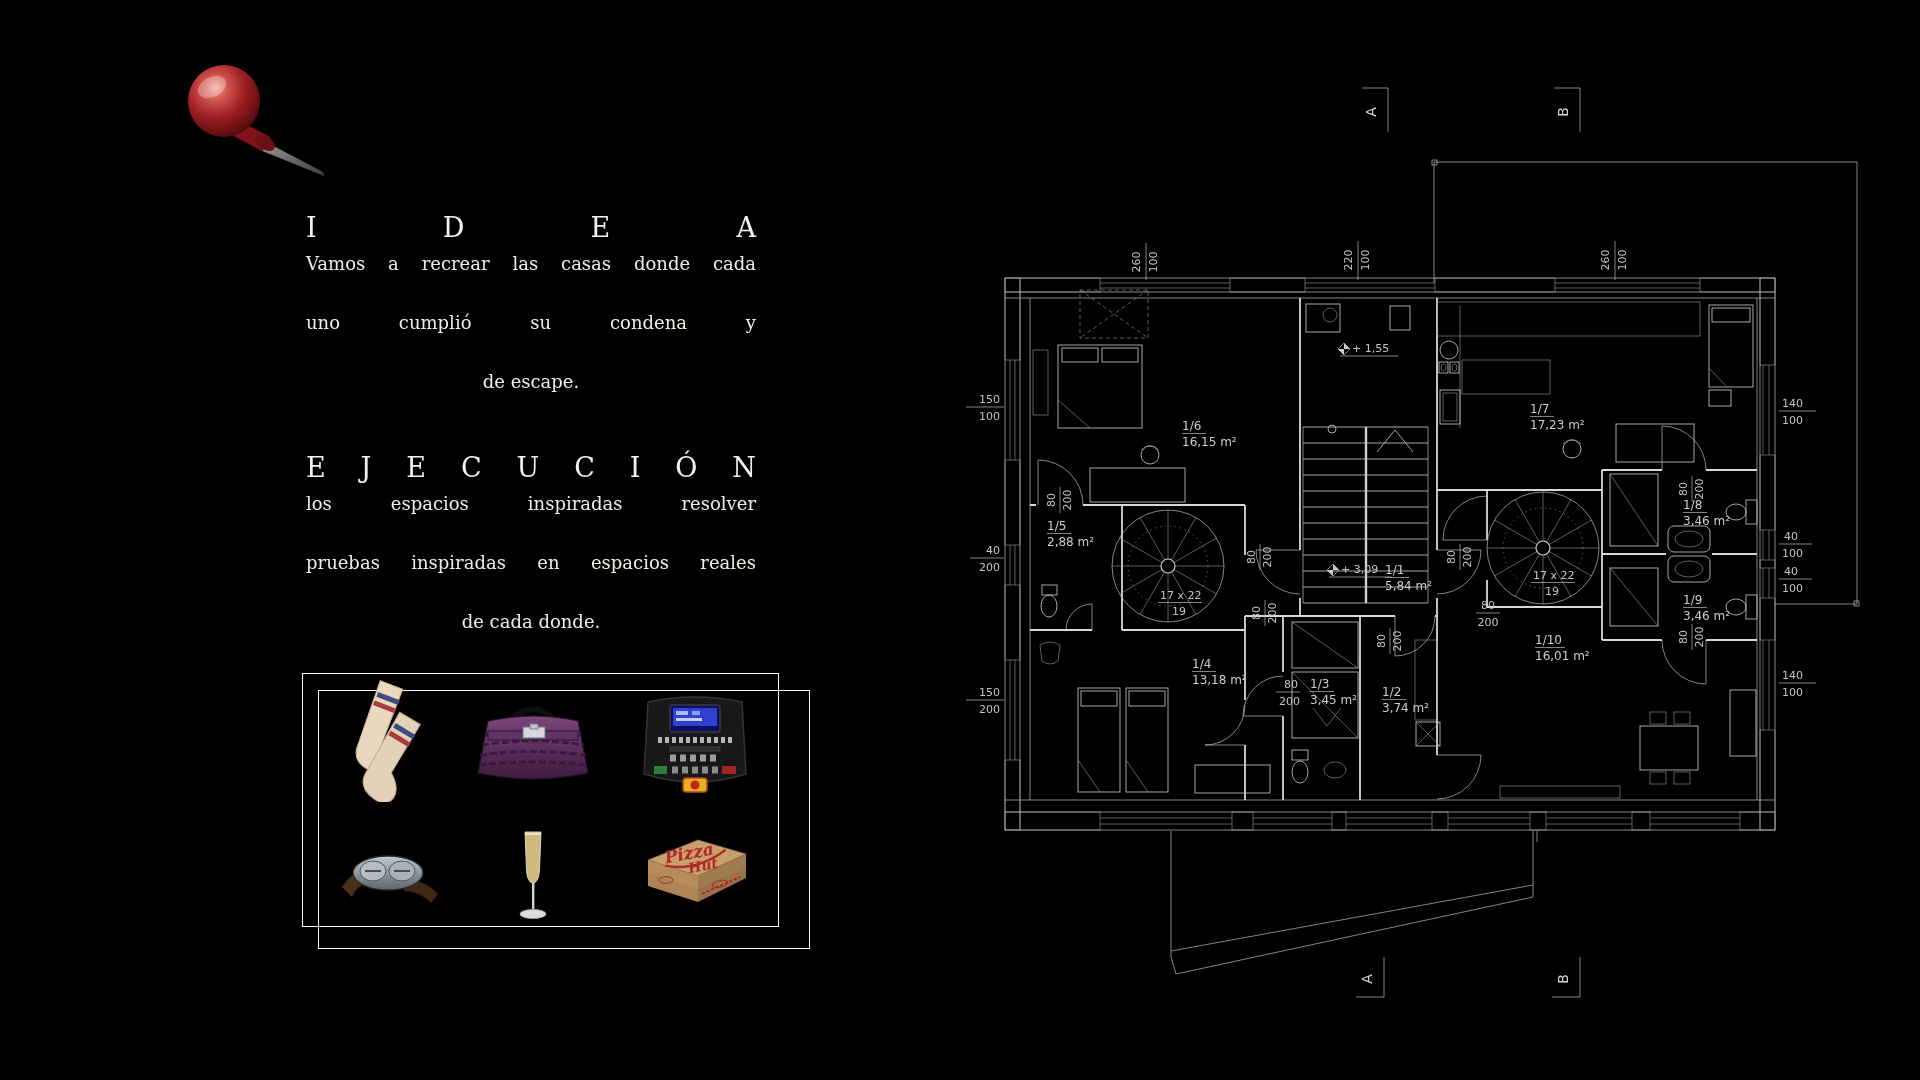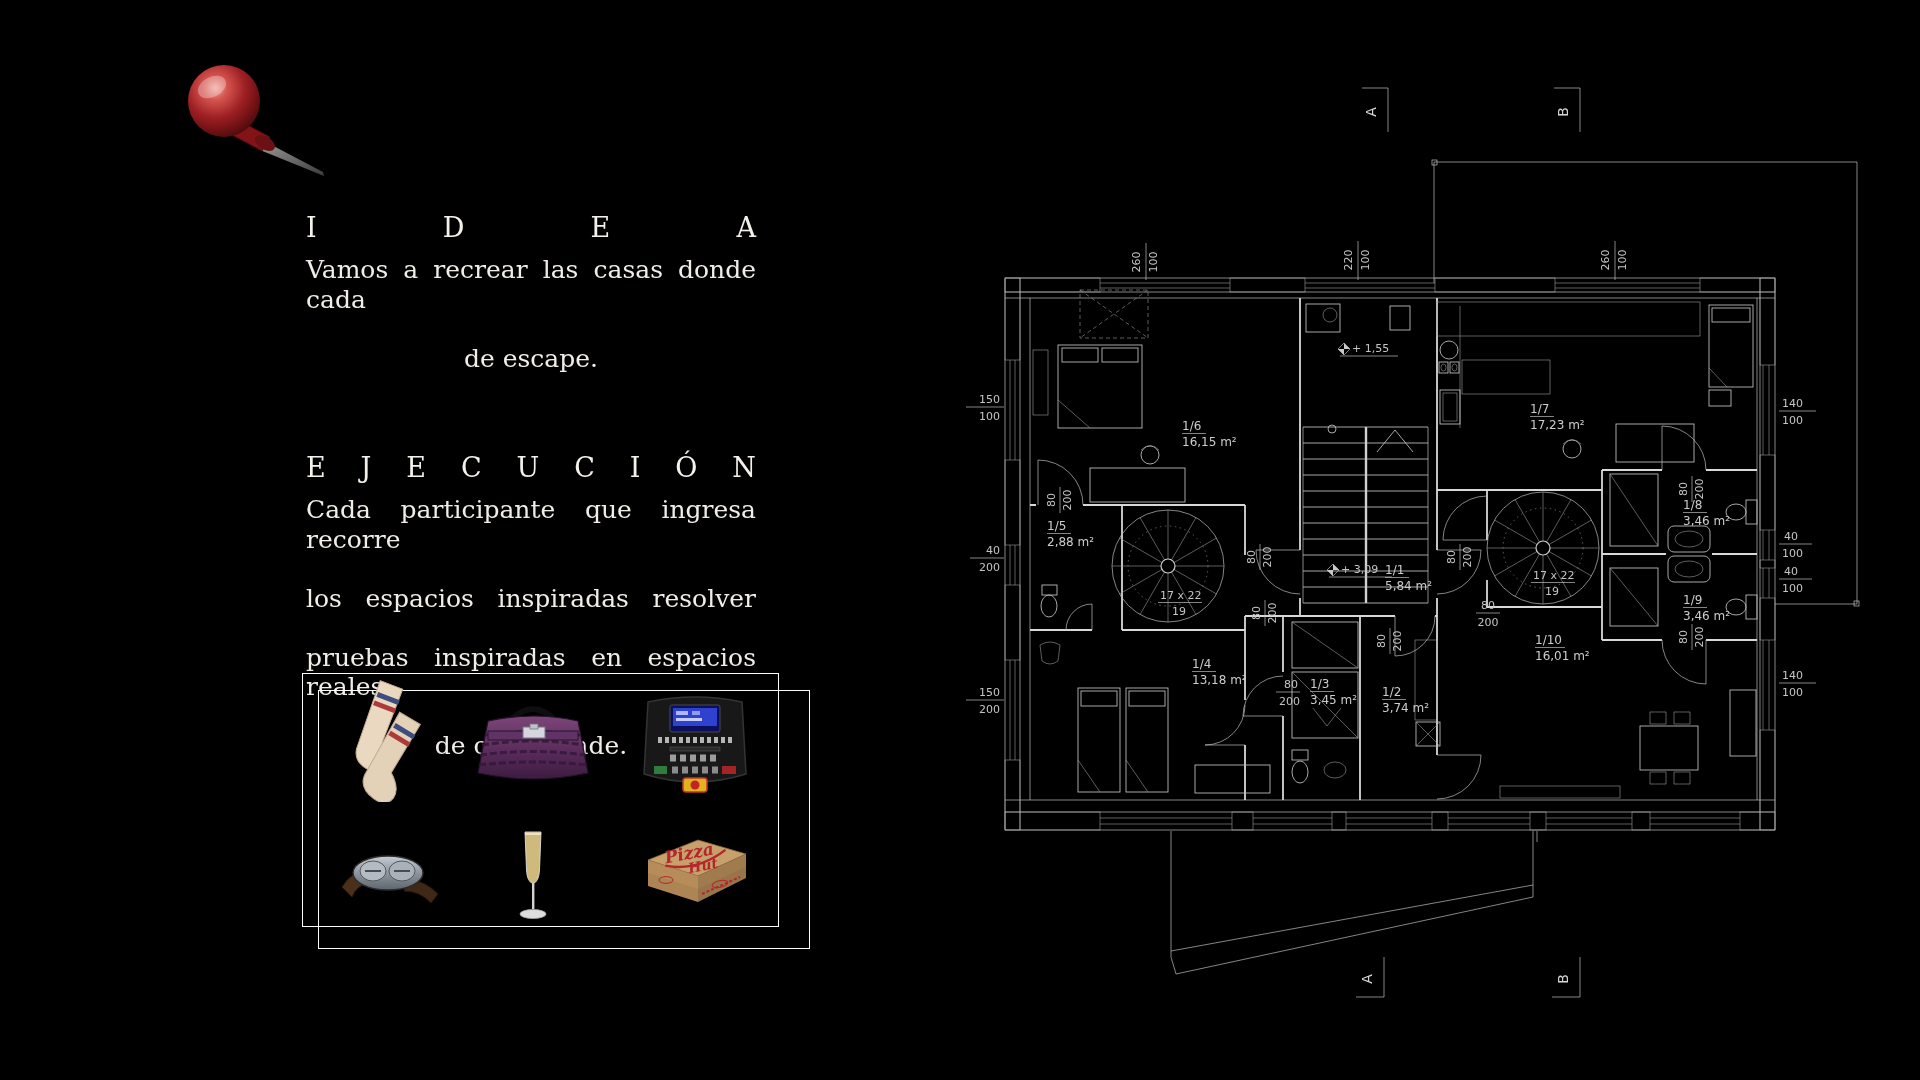--- a/index.html
+++ b/index.html
@@ -4,21 +4,21 @@
 <style>
   html,body{margin:0;padding:0;background:#000;}
   .slide{position:relative;width:1920px;height:1080px;background:#000;overflow:hidden;
          font-family:"DejaVu Serif", serif;}
   
   .textblock{position:absolute;left:306px;width:450px;color:#f0ede7;}
   .idea-block{top:212px;}
   .ejec-block{top:452px;}
   .title-row{display:flex;justify-content:space-between;font-size:27px;color:#f4f1eb;
              font-family:"DejaVu Serif",serif;}
-  .para{margin-top:12px;font-size:25px;line-height:29.5px;}
+  .para{margin-top:6px;font-size:18px;line-height:29.5px;}
   .jl{text-align:justify;}
   .jl::after{content:"";display:inline-block;width:100%;height:0;}
   .ll{text-align:center;}
   
   .frame{position:absolute;border:1px solid #fdfdfd;background:transparent;}
   .frame-a{left:302px;top:673px;width:475px;height:252px;}
   .frame-b{left:318px;top:690px;width:490px;height:257px;}
   .item{position:absolute;}
   
   svg{display:block;}
@@ -61,38 +61,38 @@
 
   <div class="textblock idea-block">
     <div class="title-row">
         <span>I</span>
         <span>D</span>
         <span>E</span>
         <span>A</span>
       </div>
     <div class="para">
       <div class="jl">Vamos a recrear las casas donde cada</div>
+      <div class="jl">uno cumplió su condena y</div>
       <div class="ll">de escape.</div>
     </div>
   </div>
 
   <div class="textblock ejec-block">
     <div class="title-row">
         <span>E</span>
         <span>J</span>
         <span>E</span>
         <span>C</span>
         <span>U</span>
         <span>C</span>
         <span>I</span>
         <span>Ó</span>
         <span>N</span>
       </div>
     <div class="para">
-      <div class="jl">Cada participante que ingresa recorre</div>
       <div class="jl">los espacios inspiradas resolver</div>
       <div class="jl">pruebas inspiradas en espacios reales</div>
       <div class="ll">de cada donde.</div>
     </div>
   </div>
 
   <div class="frame frame-a"></div>
   <div class="frame frame-b"></div>
 
   <svg class="item" style="left:330px;top:680px" width="108" height="122" viewBox="0 0 108 122">

